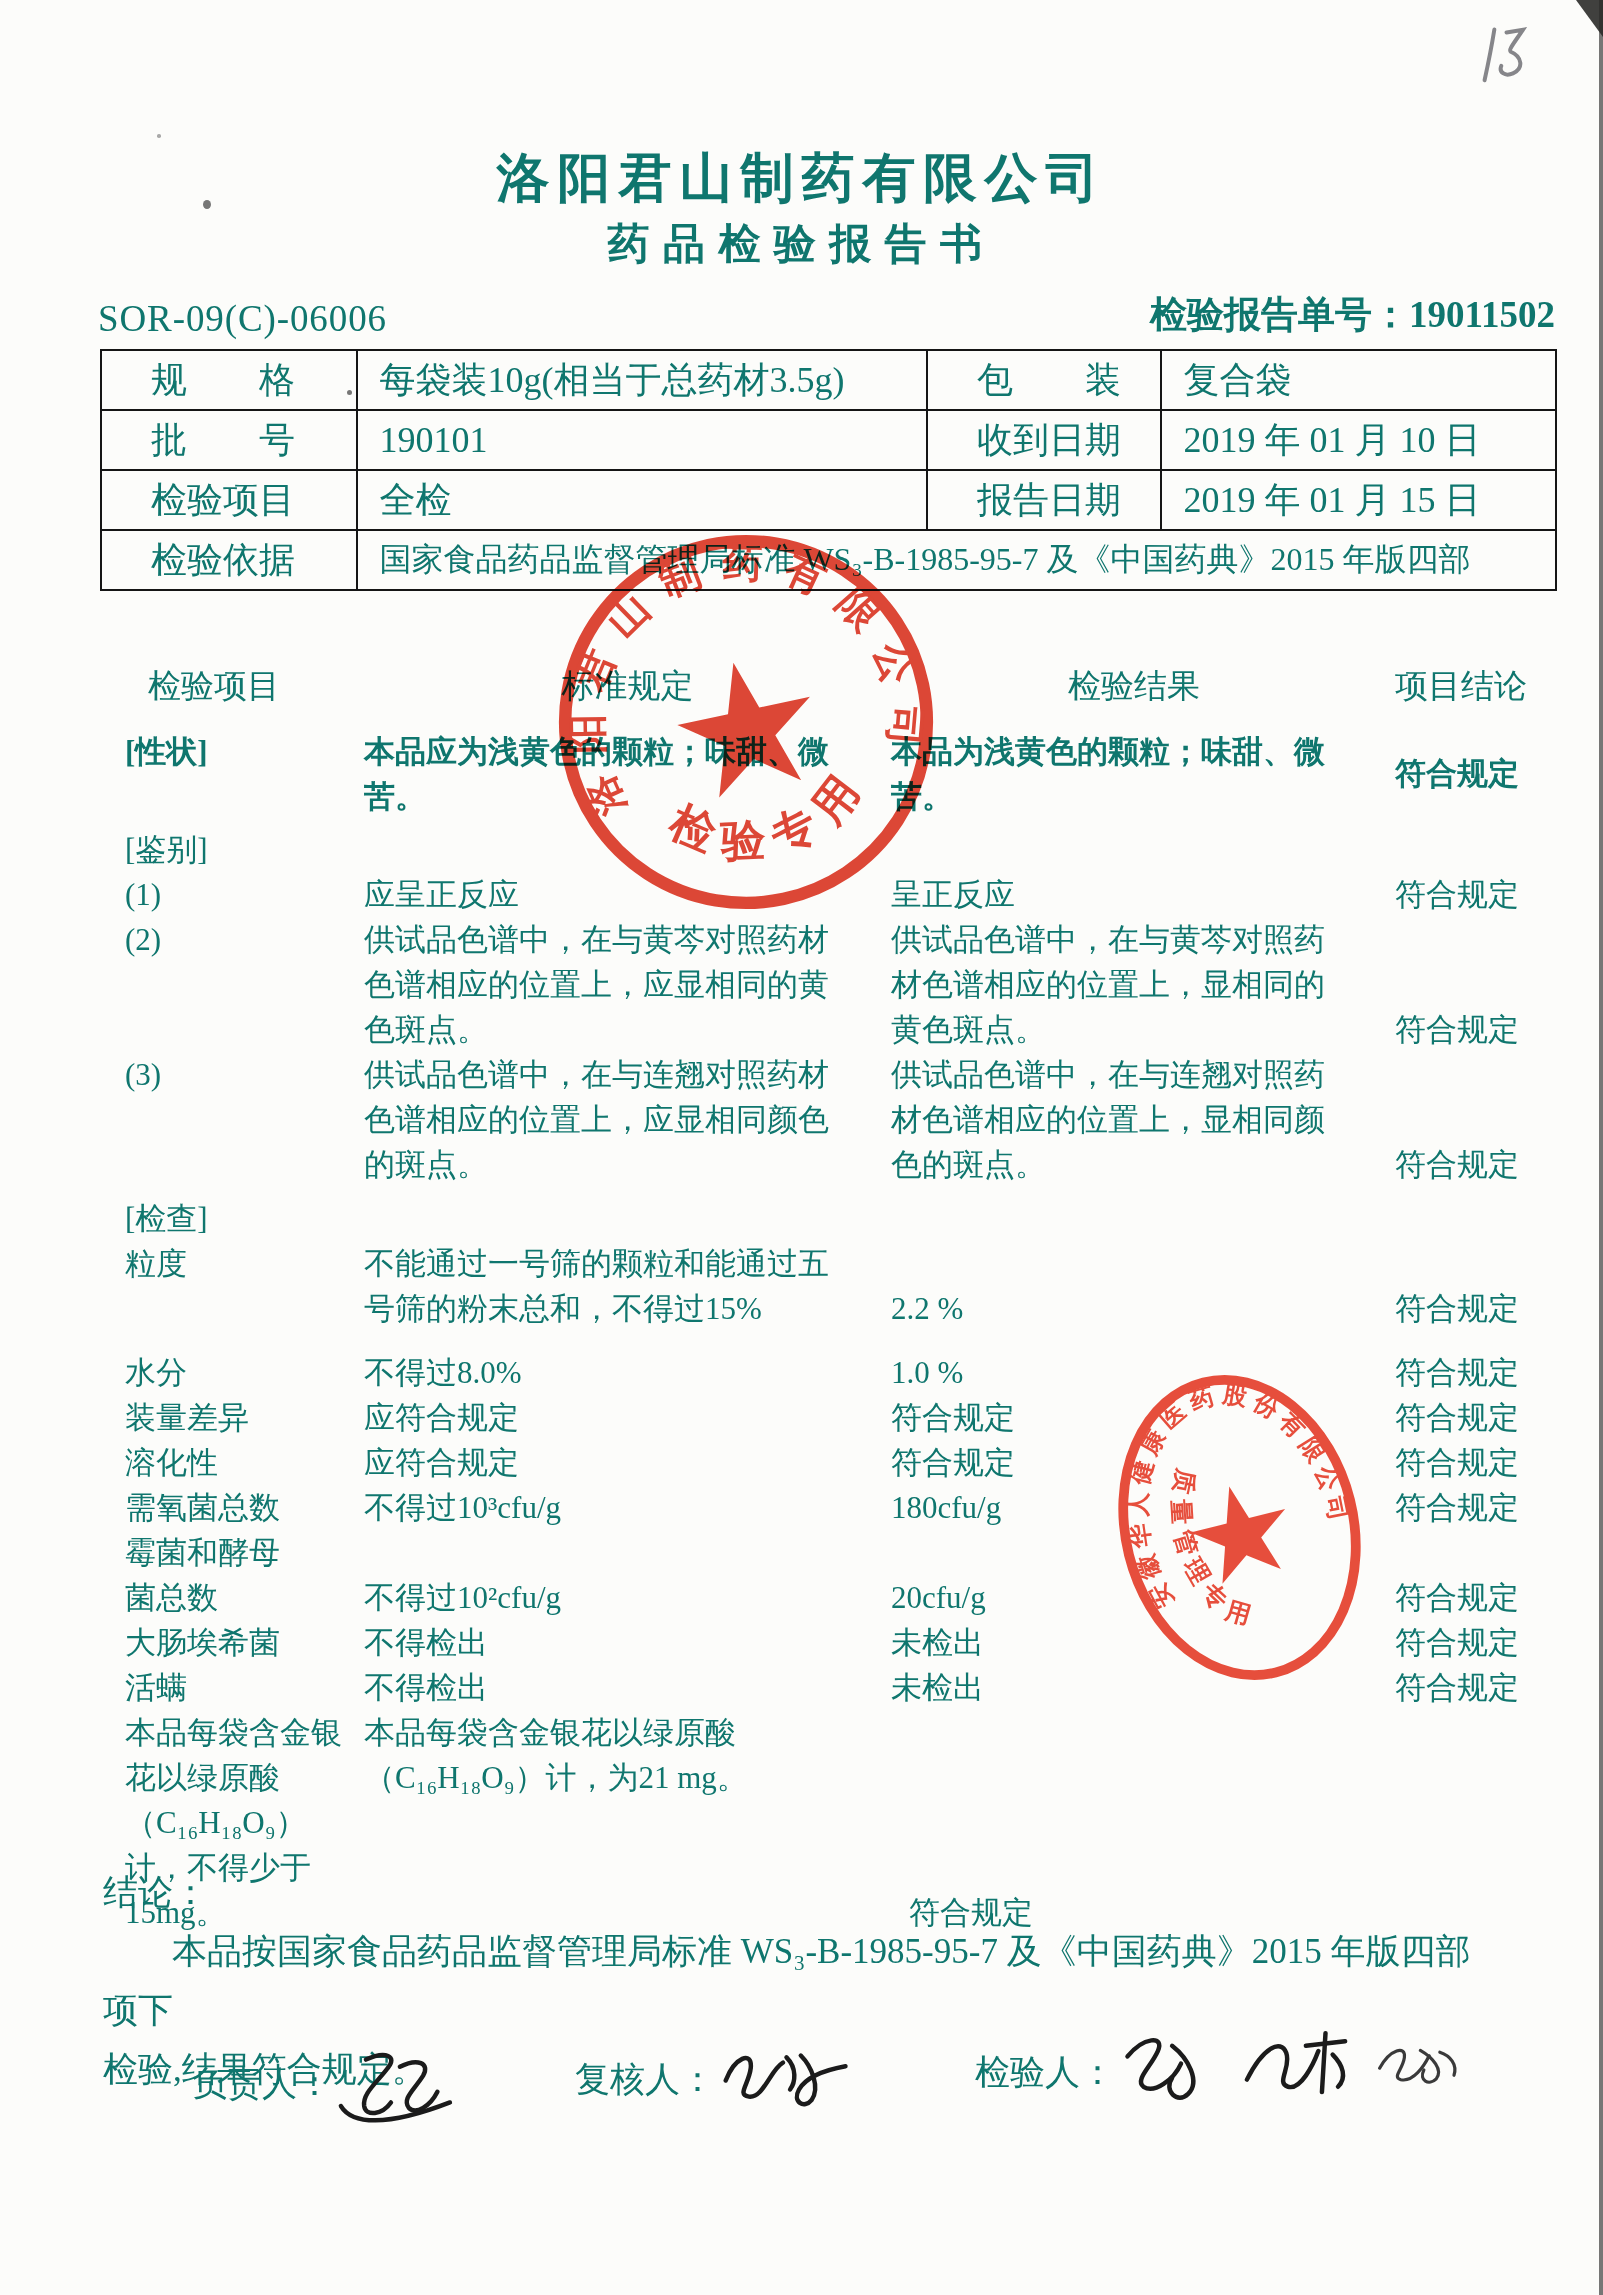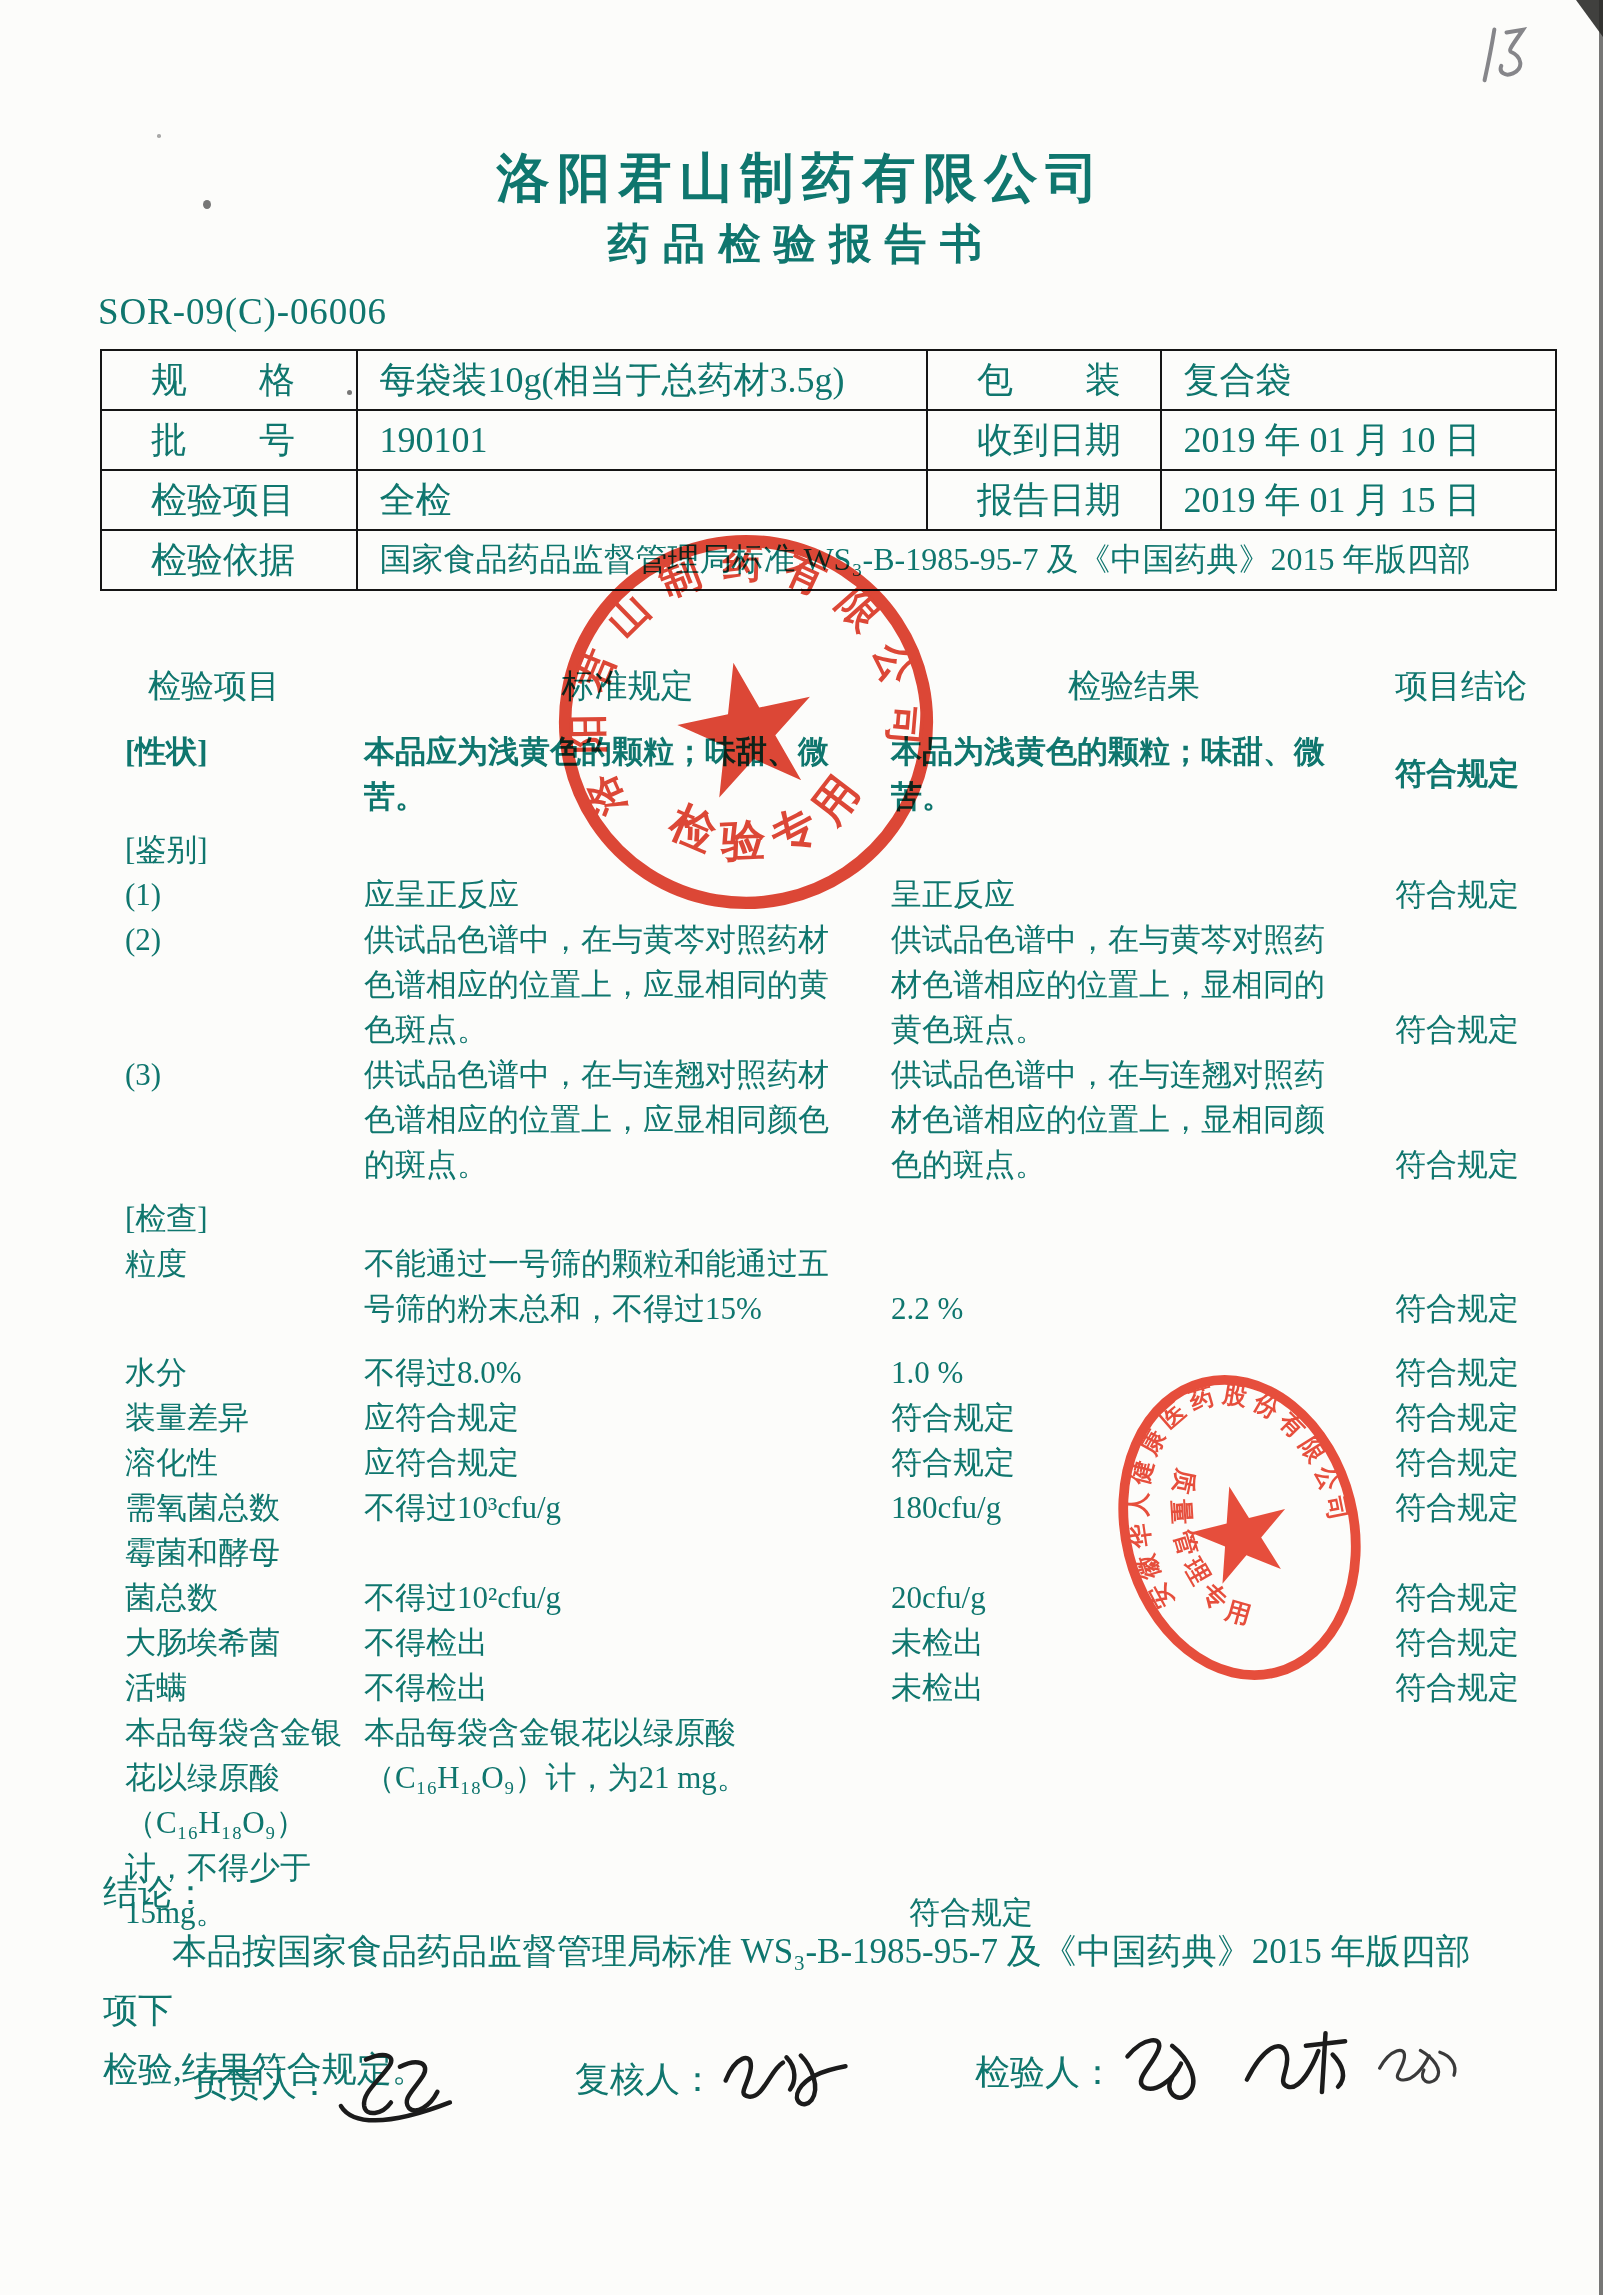--- a/index.html
+++ b/index.html
@@ -99,20 +99,21 @@
         <path d="M44,18 L62,13 C53,30 48,37 51,39 C64,43 68,56 56,63 C47,68 40,63 42,56"></path>
       </g>
     </svg>
   </div>
 
   <div class="company-title">洛阳君山制药有限公司</div>
   <div class="doc-title">药品检验报告书</div>
 
   <div class="subheader">
     <span class="code">SOR-09(C)-06006</span>
+    <span class="repno"><span>检验报告单号：</span><span>19011502</span></span>
   </div>
 
   <table class="info">
     <colgroup>
         <col class="c1">
         <col class="c2">
         <col class="c3">
         <col class="c4">
       </colgroup>
     <tbody>

